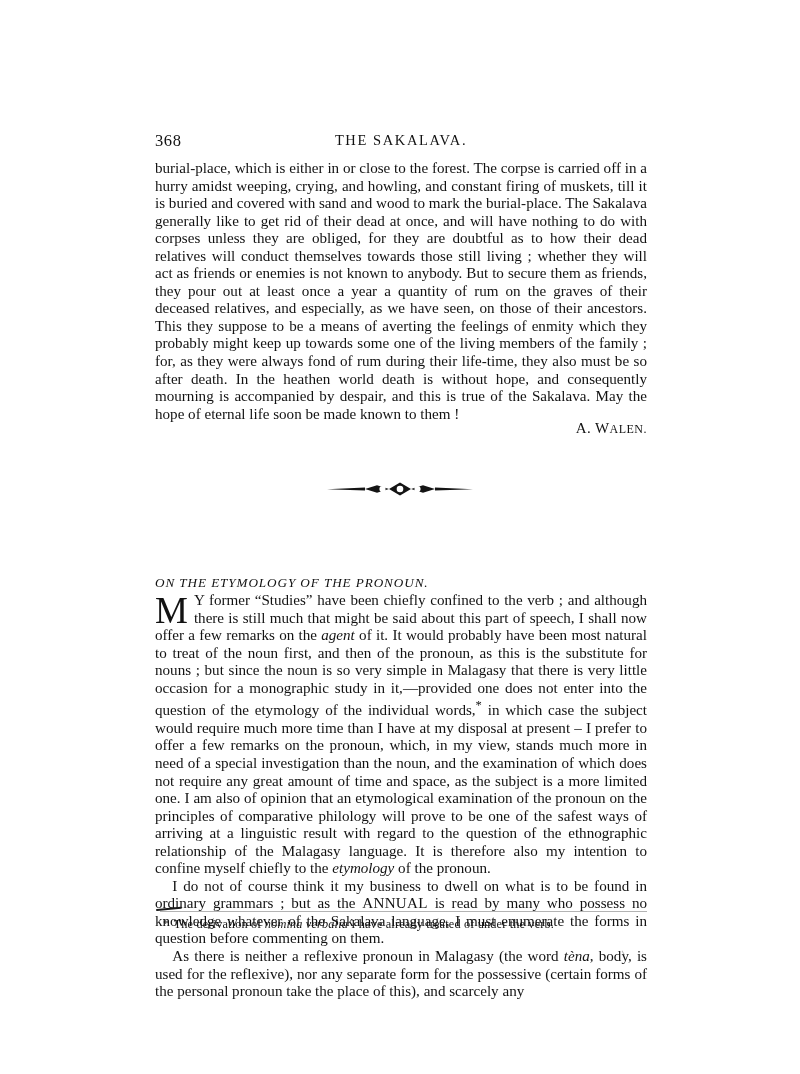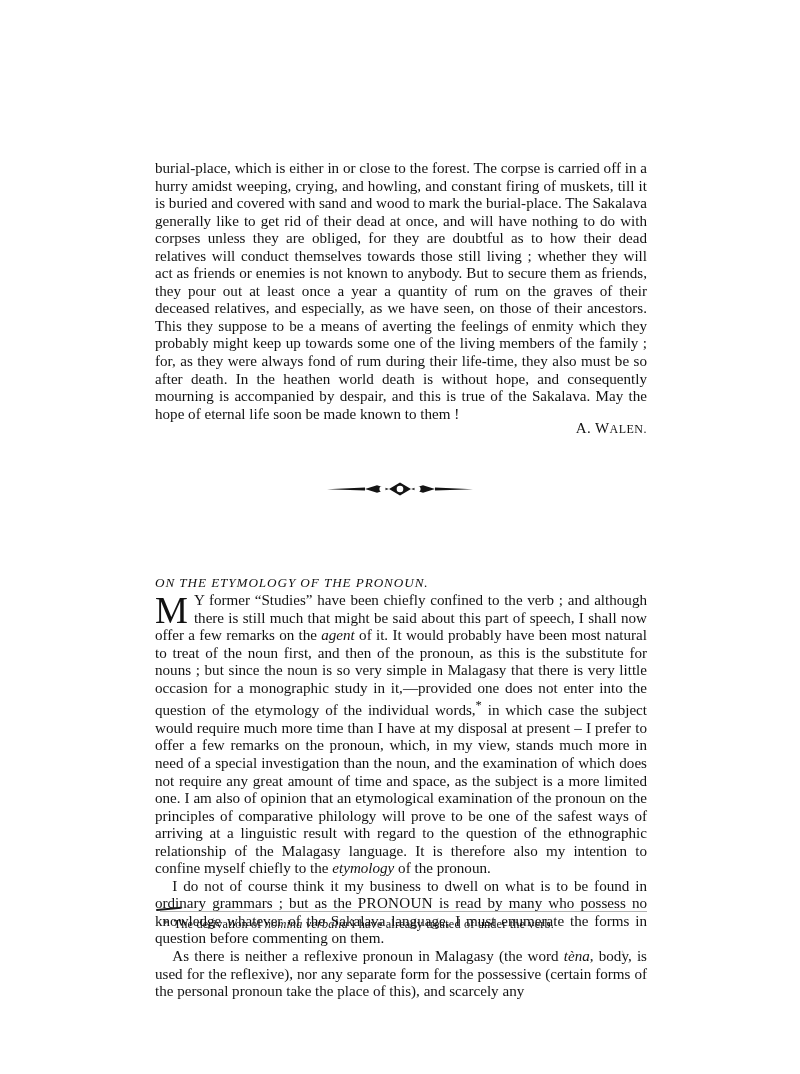--- a/index.html
+++ b/index.html
@@ -173,20 +173,24 @@
     height: 1px;
     background: #b8b8b8;
     transform: rotate(62deg);
   }
 </style>
 </head>
 <body>
 
 <div class="page">
 
+  <div class="runhead">
+    <div class="folio">368</div>
+    <div class="runtitle">THE SAKALAVA.</div>
+  </div>
 
   <div class="col" id="body-top">
     <p>burial-place, which is either in or close to the forest. The corpse is carried off in a hurry amidst weeping, crying, and howling, and constant firing of muskets, till it is buried and covered with sand and wood to mark the burial-place. The Sakalava generally like to get rid of their dead at once, and will have nothing to do with corpses unless they are obliged, for they are doubtful as to how their dead relatives will conduct themselves towards those still living ; whether they will act as friends or enemies is not known to anybody. But to secure them as friends, they pour out at least once a year a quantity of rum on the graves of their deceased relatives, and especially, as we have seen, on those of their ancestors. This they suppose to be a means of averting the feelings of enmity which they probably might keep up towards some one of the living members of the family ; for, as they were always fond of rum during their life-time, they also must be so after death. In the heathen world death is without hope, and consequently mourning is accompanied by despair, and this is true of the Sakalava. May the hope of eternal life soon be made known to them !</p>
   </div>
 
   <div class="sig sc-manual">
     <span class="sc-first">A. W</span><span class="sc-rest">ALEN.</span>
   </div>
 
   <div class="ornament">
@@ -200,21 +204,21 @@
       <circle cx="92.5" cy="10" r="3.1" fill="#ffffff"></circle>
       <circle cx="75" cy="10" r="3.3" fill="#ffffff"></circle>
     </svg>
   </div>
 
   <div class="art-sub">ON THE ETYMOLOGY OF THE PRONOUN.</div>
 
   <div class="col" id="art-body">
     <p class="dropcap-para"><span class="dropcap">M</span><span>Y former “Studies” have been chiefly confined to the verb ; and although there is still much that might be said about this part of speech, I shall now offer a few remarks on the </span><em class="it">agent</em><span> of it. It would probably have been most natural to treat of the noun first, and then of the pronoun, as this is the substitute for nouns ; but since the noun is so very simple in Malagasy that there is very little occasion for a monographic study in it,—provided one does not enter into the question of the etymology of the individual words,</span><sup>*</sup><span> in which case the subject would require much more time than I have at my disposal at present – I prefer to offer a few remarks on the pronoun, which, in my view, stands much more in need of a special investigation than the noun, and the examination of which does not require any great amount of time and space, as the subject is a more limited one. I am also of opinion that an etymological examination of the pronoun on the principles of comparative philology will prove to be one of the safest ways of arriving at a linguistic result with regard to the question of the ethnographic relationship of the Malagasy language. It is therefore also my intention to confine myself chiefly to the </span><em class="it">etymology</em><span> of the pronoun.</span></p>
 
-    <p class="indent"><span>I do not of course think it my business to dwell on what is to be found in ordinary grammars ; but as the </span><span class="smallcaps">PRONOUN</span><span> is read by many who possess no knowledge whatever of the Sakalava language, I must enumerate the forms in question before commenting on them.</span></p>
+    <p class="indent"><span>I do not of course think it my business to dwell on what is to be found in ordinary grammars ; but as the </span><span class="smallcaps">ANNUAL</span><span> is read by many who possess no knowledge whatever of the Sakalava language, I must enumerate the forms in question before commenting on them.</span></p>
 
     <p class="indent"><span>As there is neither a reflexive pronoun in Malagasy (the word </span><em class="it">tèna</em><span>, body, is used for the reflexive), nor any separate form for the possessive (certain forms of the personal pronoun take the place of this), and scarcely any</span></p>
   </div>
 
   <div class="fn-rule-faint"></div>
   <div class="fn-rule-short"></div>
   <div class="footnote">
     <span class="fn-star">*</span><span>The derivation of </span><em class="it">nomina verbalia</em><span> I have already treated of under the verb.</span>
   </div>
 

